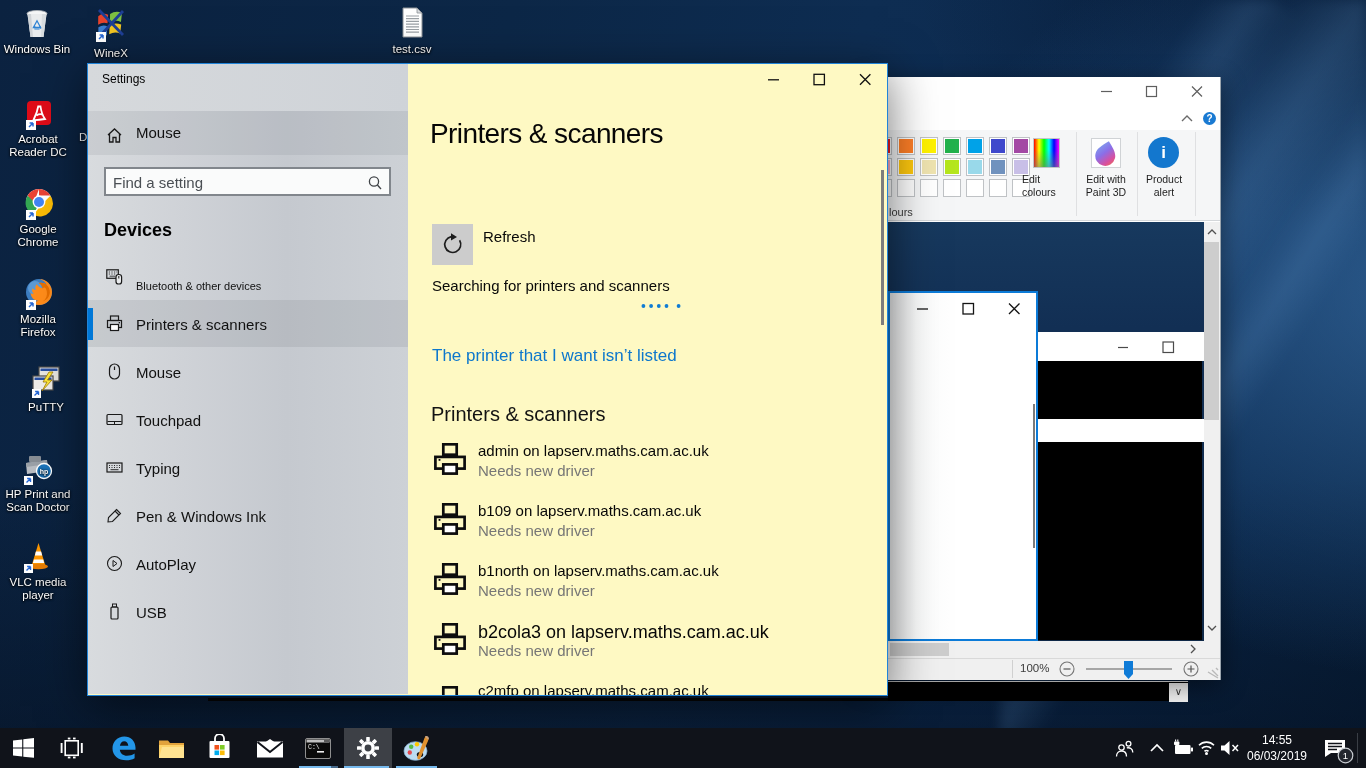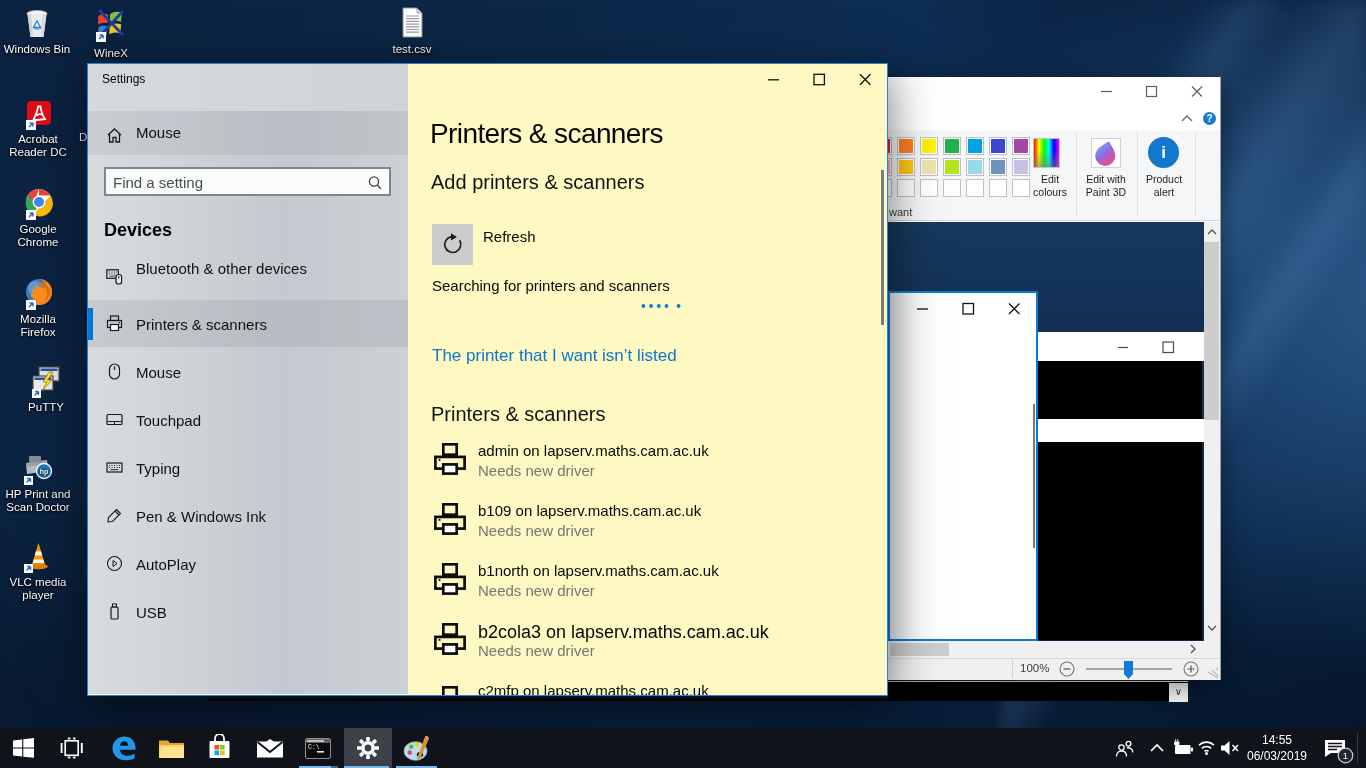--- a/index.html
+++ b/index.html
@@ -177,24 +177,24 @@
   <div class="abs" style="left:127px;top:81px;width:18px;height:18px;background:#7092be;border:1px solid #bfc2c5;box-shadow:inset 0 0 0 1px #fff"></div>
   <div class="abs" style="left:150px;top:81px;width:18px;height:18px;background:#c8bfe7;border:1px solid #bfc2c5;box-shadow:inset 0 0 0 1px #fff"></div>
   <div class="abs" style="left:12px;top:102px;width:18px;height:18px;background:#ffffff;border:1px solid #bfc2c5;box-shadow:inset 0 0 0 1px #fff"></div>
   <div class="abs" style="left:35px;top:102px;width:18px;height:18px;background:#ffffff;border:1px solid #bfc2c5;box-shadow:inset 0 0 0 1px #fff"></div>
   <div class="abs" style="left:58px;top:102px;width:18px;height:18px;background:#ffffff;border:1px solid #bfc2c5;box-shadow:inset 0 0 0 1px #fff"></div>
   <div class="abs" style="left:81px;top:102px;width:18px;height:18px;background:#ffffff;border:1px solid #bfc2c5;box-shadow:inset 0 0 0 1px #fff"></div>
   <div class="abs" style="left:104px;top:102px;width:18px;height:18px;background:#ffffff;border:1px solid #bfc2c5;box-shadow:inset 0 0 0 1px #fff"></div>
   <div class="abs" style="left:127px;top:102px;width:18px;height:18px;background:#ffffff;border:1px solid #bfc2c5;box-shadow:inset 0 0 0 1px #fff"></div>
   <div class="abs" style="left:150px;top:102px;width:18px;height:18px;background:#ffffff;border:1px solid #bfc2c5;box-shadow:inset 0 0 0 1px #fff"></div>
   </div>
-  <div class="abs" style="left:27px;top:129px;font-size:11px;color:#3a3a3a">want</div>
+  <div class="abs" style="left:27px;top:129px;font-size:11px;color:#3a3a3a">lours</div>
 
   <div class="abs" style="left:171px;top:61px;width:27px;height:30px;border:1px solid #c2c5c8;background:linear-gradient(180deg,rgba(255,255,255,0) 40%,rgba(120,120,120,0.55) 100%),linear-gradient(90deg,#f00,#ff0 20%,#0f0 40%,#0ff 60%,#00f 80%,#f0f 100%)"></div>
-  <div class="abs" style="left:160px;top:96px;width:56px;text-align:center;font-size:10.5px;color:#1e1e1e;line-height:13px">Edit<br>colours</div>
+  <div class="abs" style="left:160px;top:96px;width:56px;text-align:left;font-size:10.5px;color:#1e1e1e;line-height:13px">Edit<br>colours</div>
 
   <div class="abs" style="left:229px;top:61px;width:30px;height:30px;border:1px solid #d0d3d6;background:#fff"></div>
   <svg class="abs" style="left:233px;top:63px" width="22" height="26" viewBox="0 0 22 26">
       <defs>
         <linearGradient id="p3d" x1="0" y1="0" x2="1" y2="1">
           <stop offset="0" stop-color="#7ab6f0"></stop>
           <stop offset="0.45" stop-color="#8a6fe8"></stop>
           <stop offset="0.75" stop-color="#d84fa0"></stop>
           <stop offset="1" stop-color="#f07040"></stop>
         </linearGradient>
@@ -288,21 +288,21 @@
 
   <div class="abs" style="left:0;top:236px;width:320px;height:47px;background:rgba(100,105,112,0.14)"></div>
   <div class="abs" style="left:0;top:244px;width:5px;height:32px;background:#0078d7"></div>
 
   <div class="abs" style="left:18px;top:204px"><svg width="17" height="17" viewBox="0 0 17 17">
         <rect x="0.8" y="1.8" width="11.5" height="8.5" stroke="#1a1a1a" stroke-width="1.2" fill="none"></rect>
         <path d="M2.8 4 H4 M5.4 4 H6.6 M8 4 H9.2 M10.4 4 H11 M2.8 6 H4 M5.4 6 H6.6 M8 6 H9.2 M3.6 8.2 H9.4" stroke="#1a1a1a" stroke-width="0.8"></path>
         <rect x="10" y="6.5" width="5.6" height="9.5" rx="2.6" stroke="#1a1a1a" stroke-width="1.2" fill="#e8eaec"></rect>
         <path d="M12.8 8 V10.5" stroke="#1a1a1a" stroke-width="1"></path>
       </svg></div>
-  <div class="abs" style="left:48px;top:196px;font-size:15px;color:#111">Bluetooth &amp; other devices</div>
+  <div class="abs" style="left:48px;top:216px;font-size:11px;color:#111">Bluetooth &amp; other devices</div>
   <div class="abs" style="left:18px;top:251px"><svg width="17" height="17" viewBox="0 0 17 17">
         <rect x="4.5" y="1" width="8" height="4.5" stroke="#1a1a1a" stroke-width="1.2" fill="none"></rect>
         <rect x="1.5" y="5.5" width="14" height="7" stroke="#1a1a1a" stroke-width="1.2" fill="none"></rect>
         <rect x="4.5" y="9.5" width="8" height="6" stroke="#1a1a1a" stroke-width="1.2" fill="#fff"></rect>
         <rect x="12.7" y="7" width="1.3" height="1.3" fill="#1a1a1a"></rect>
       </svg></div>
   <div class="abs" style="left:48px;top:252px;font-size:15px;color:#111">Printers &amp; scanners</div>
   <div class="abs" style="left:19px;top:299px"><svg width="15" height="17" viewBox="0 0 15 17">
         <rect x="2.5" y="1" width="10" height="15" rx="5" stroke="#1a1a1a" stroke-width="1.2" fill="none"></rect>
         <path d="M7.5 3.5 V7" stroke="#1a1a1a" stroke-width="1.2"></path>
@@ -327,21 +327,20 @@
         <path d="M7 5.5 L11 8.5 L7 11.5 Z" stroke="#1a1a1a" stroke-width="1" fill="none"></path>
       </svg></div>
   <div class="abs" style="left:48px;top:492px;font-size:15px;color:#111">AutoPlay</div>
   <div class="abs" style="left:20px;top:539px"><svg width="13" height="17" viewBox="0 0 13 17">
         <rect x="3" y="4" width="7" height="12" rx="1" stroke="#1a1a1a" stroke-width="1.2" fill="none"></rect>
         <rect x="4.5" y="1" width="4" height="3" stroke="#1a1a1a" stroke-width="1" fill="none"></rect>
       </svg></div>
   <div class="abs" style="left:48px;top:540px;font-size:15px;color:#111">USB</div>
 
   <div class="abs" style="left:342px;top:54px;font-size:28px;color:#060606;letter-spacing:-0.6px">Printers &amp; scanners</div>
-  <div class="abs" style="left:343px;top:107px;font-size:20px;color:#131313">Add printers &amp; scanners</div>
   <div class="abs" style="left:344px;top:160px;width:41px;height:41px;background:#cccccc"></div>
   <svg class="abs" style="left:352px;top:168px" width="25" height="25" viewBox="0 0 25 25">
       <path d="M11.3 4.6 A8 8 0 1 0 19.6 8.3" stroke="#1d1d1d" stroke-width="1.7" fill="none"></path>
       <path d="M11.0 1.2 L17.0 4.9 L11.0 8.6 Z" fill="#1d1d1d"></path>
     </svg>
   <div class="abs" style="left:395px;top:164px;font-size:15px;color:#090909">Refresh</div>
   <div class="abs" style="left:344px;top:213px;font-size:15px;color:#090909">Searching for printers and scanners</div>
   <svg class="abs" style="left:550px;top:238px" width="50" height="8" viewBox="0 0 50 8">
       <circle cx="5.4" cy="4" r="1.9" fill="#0f7cd4"></circle>
       <circle cx="13.1" cy="4" r="1.9" fill="#0f7cd4"></circle>

